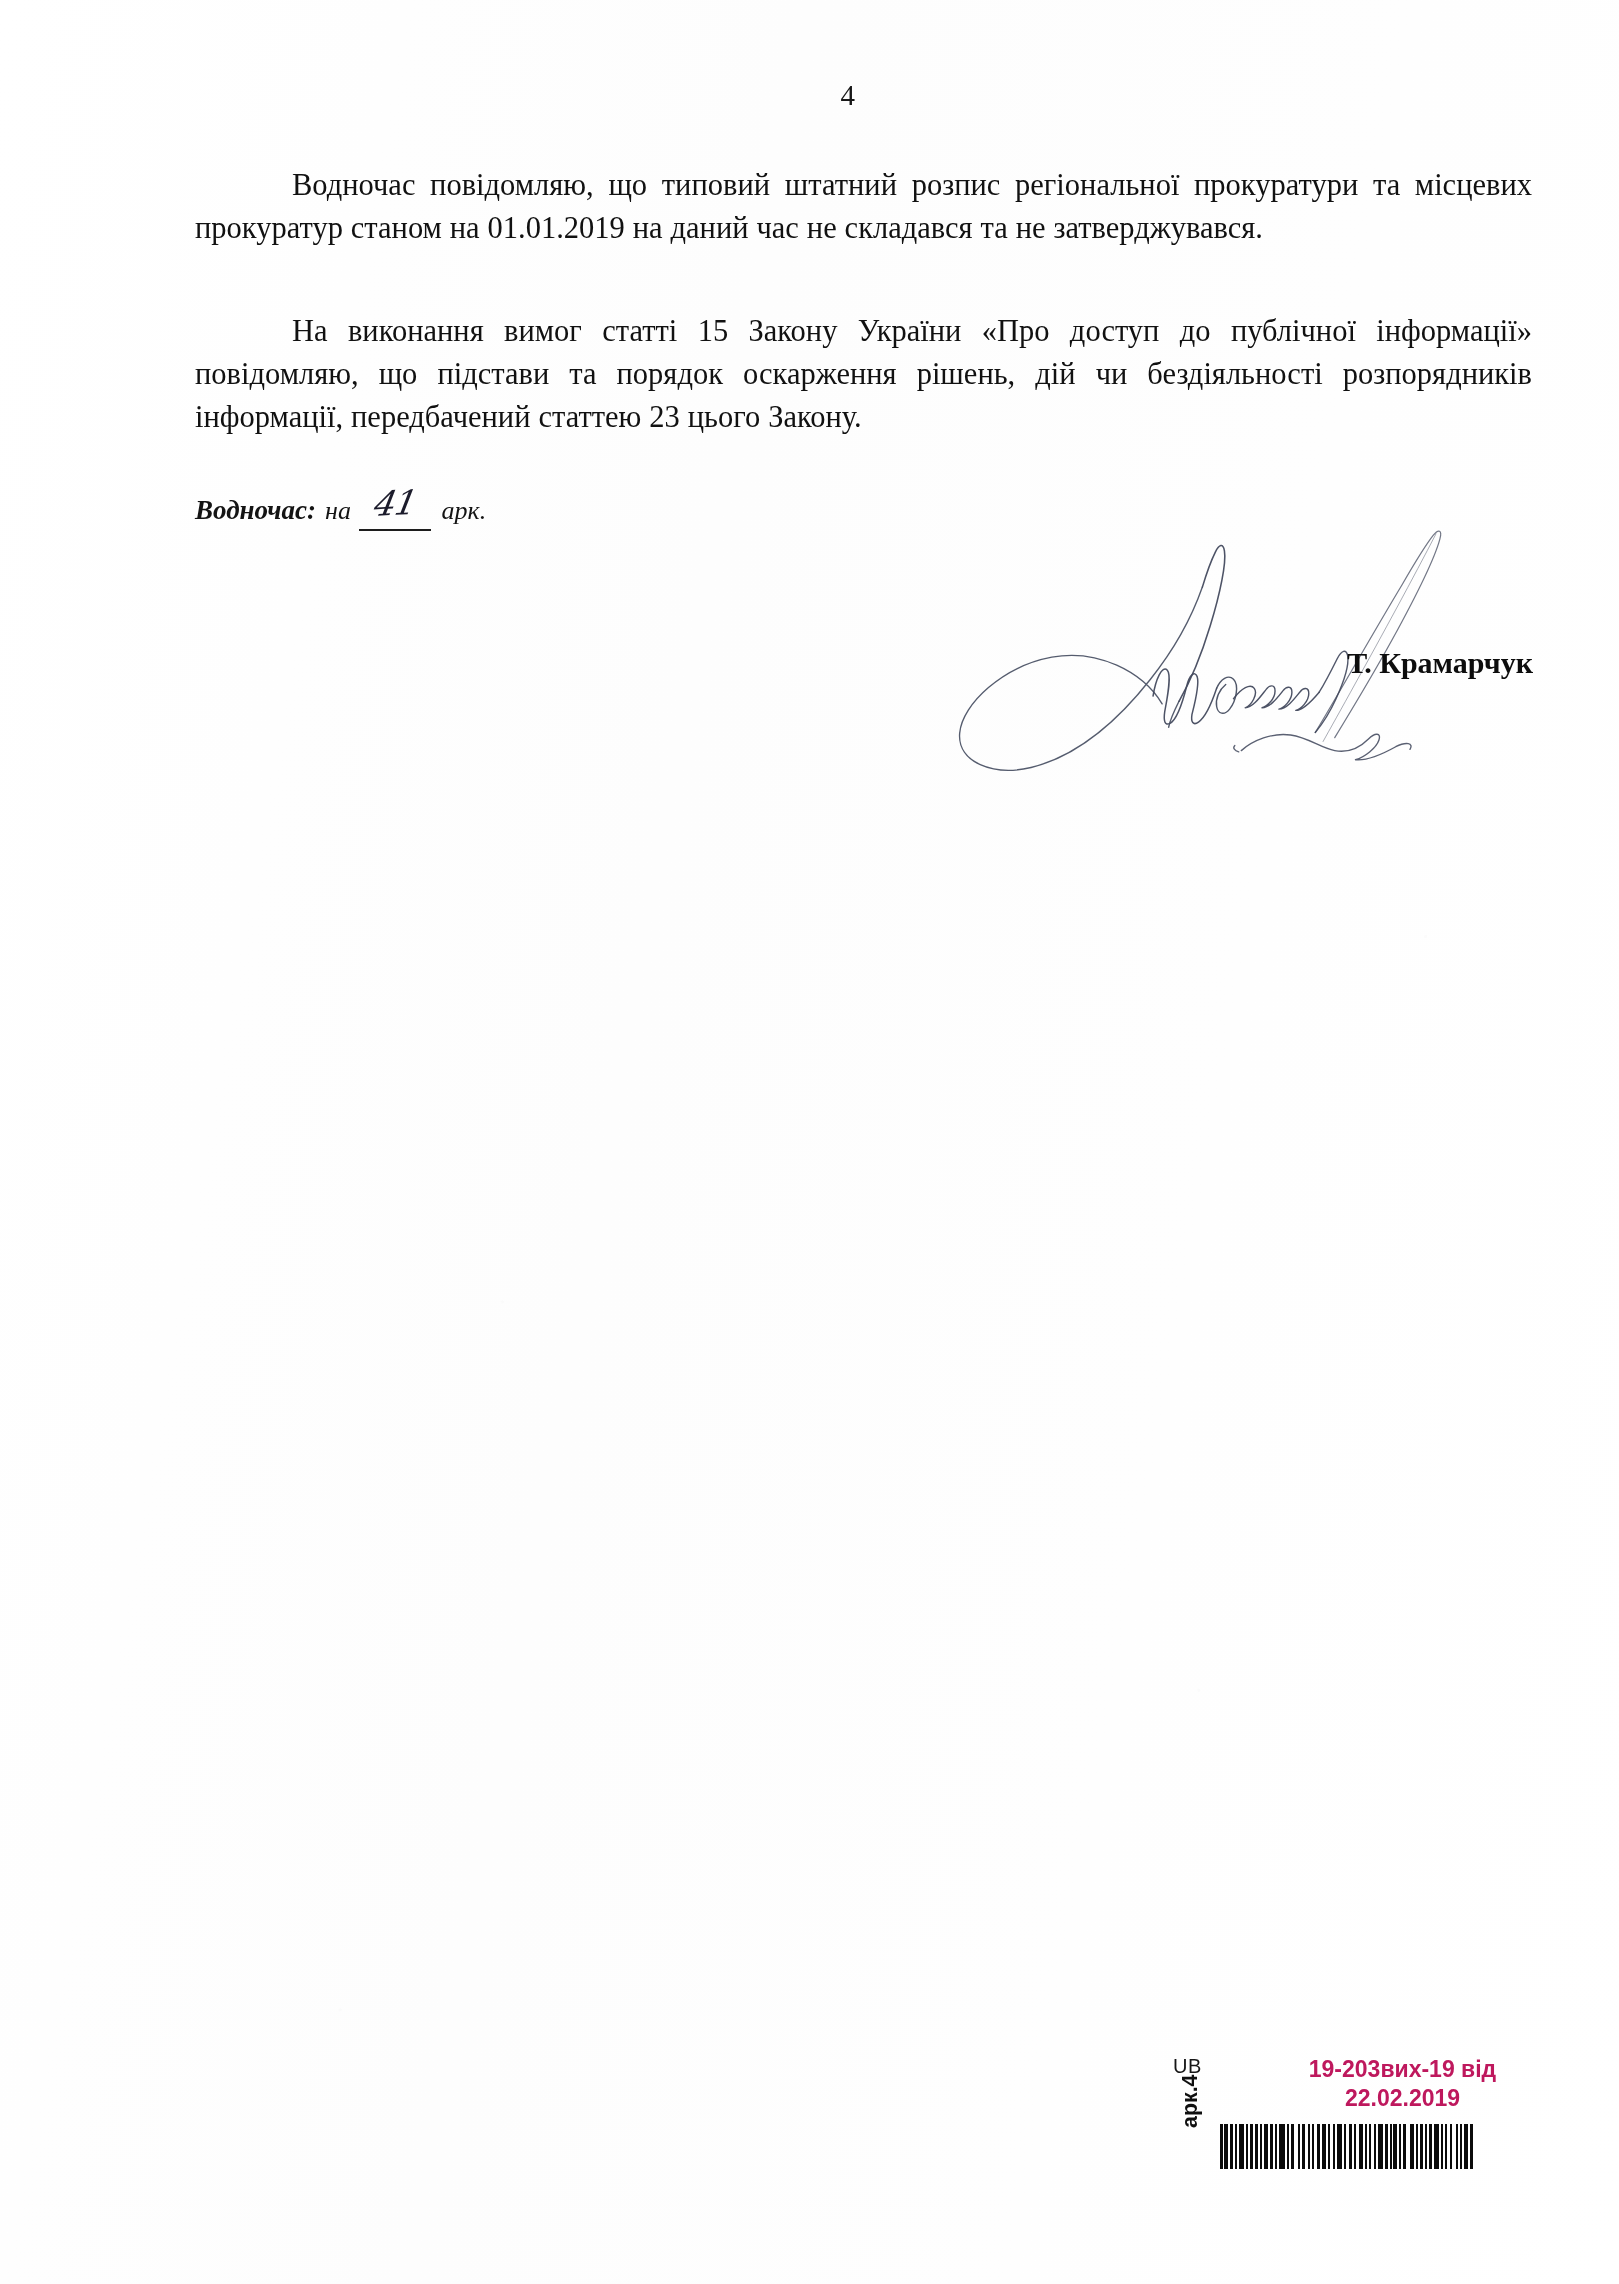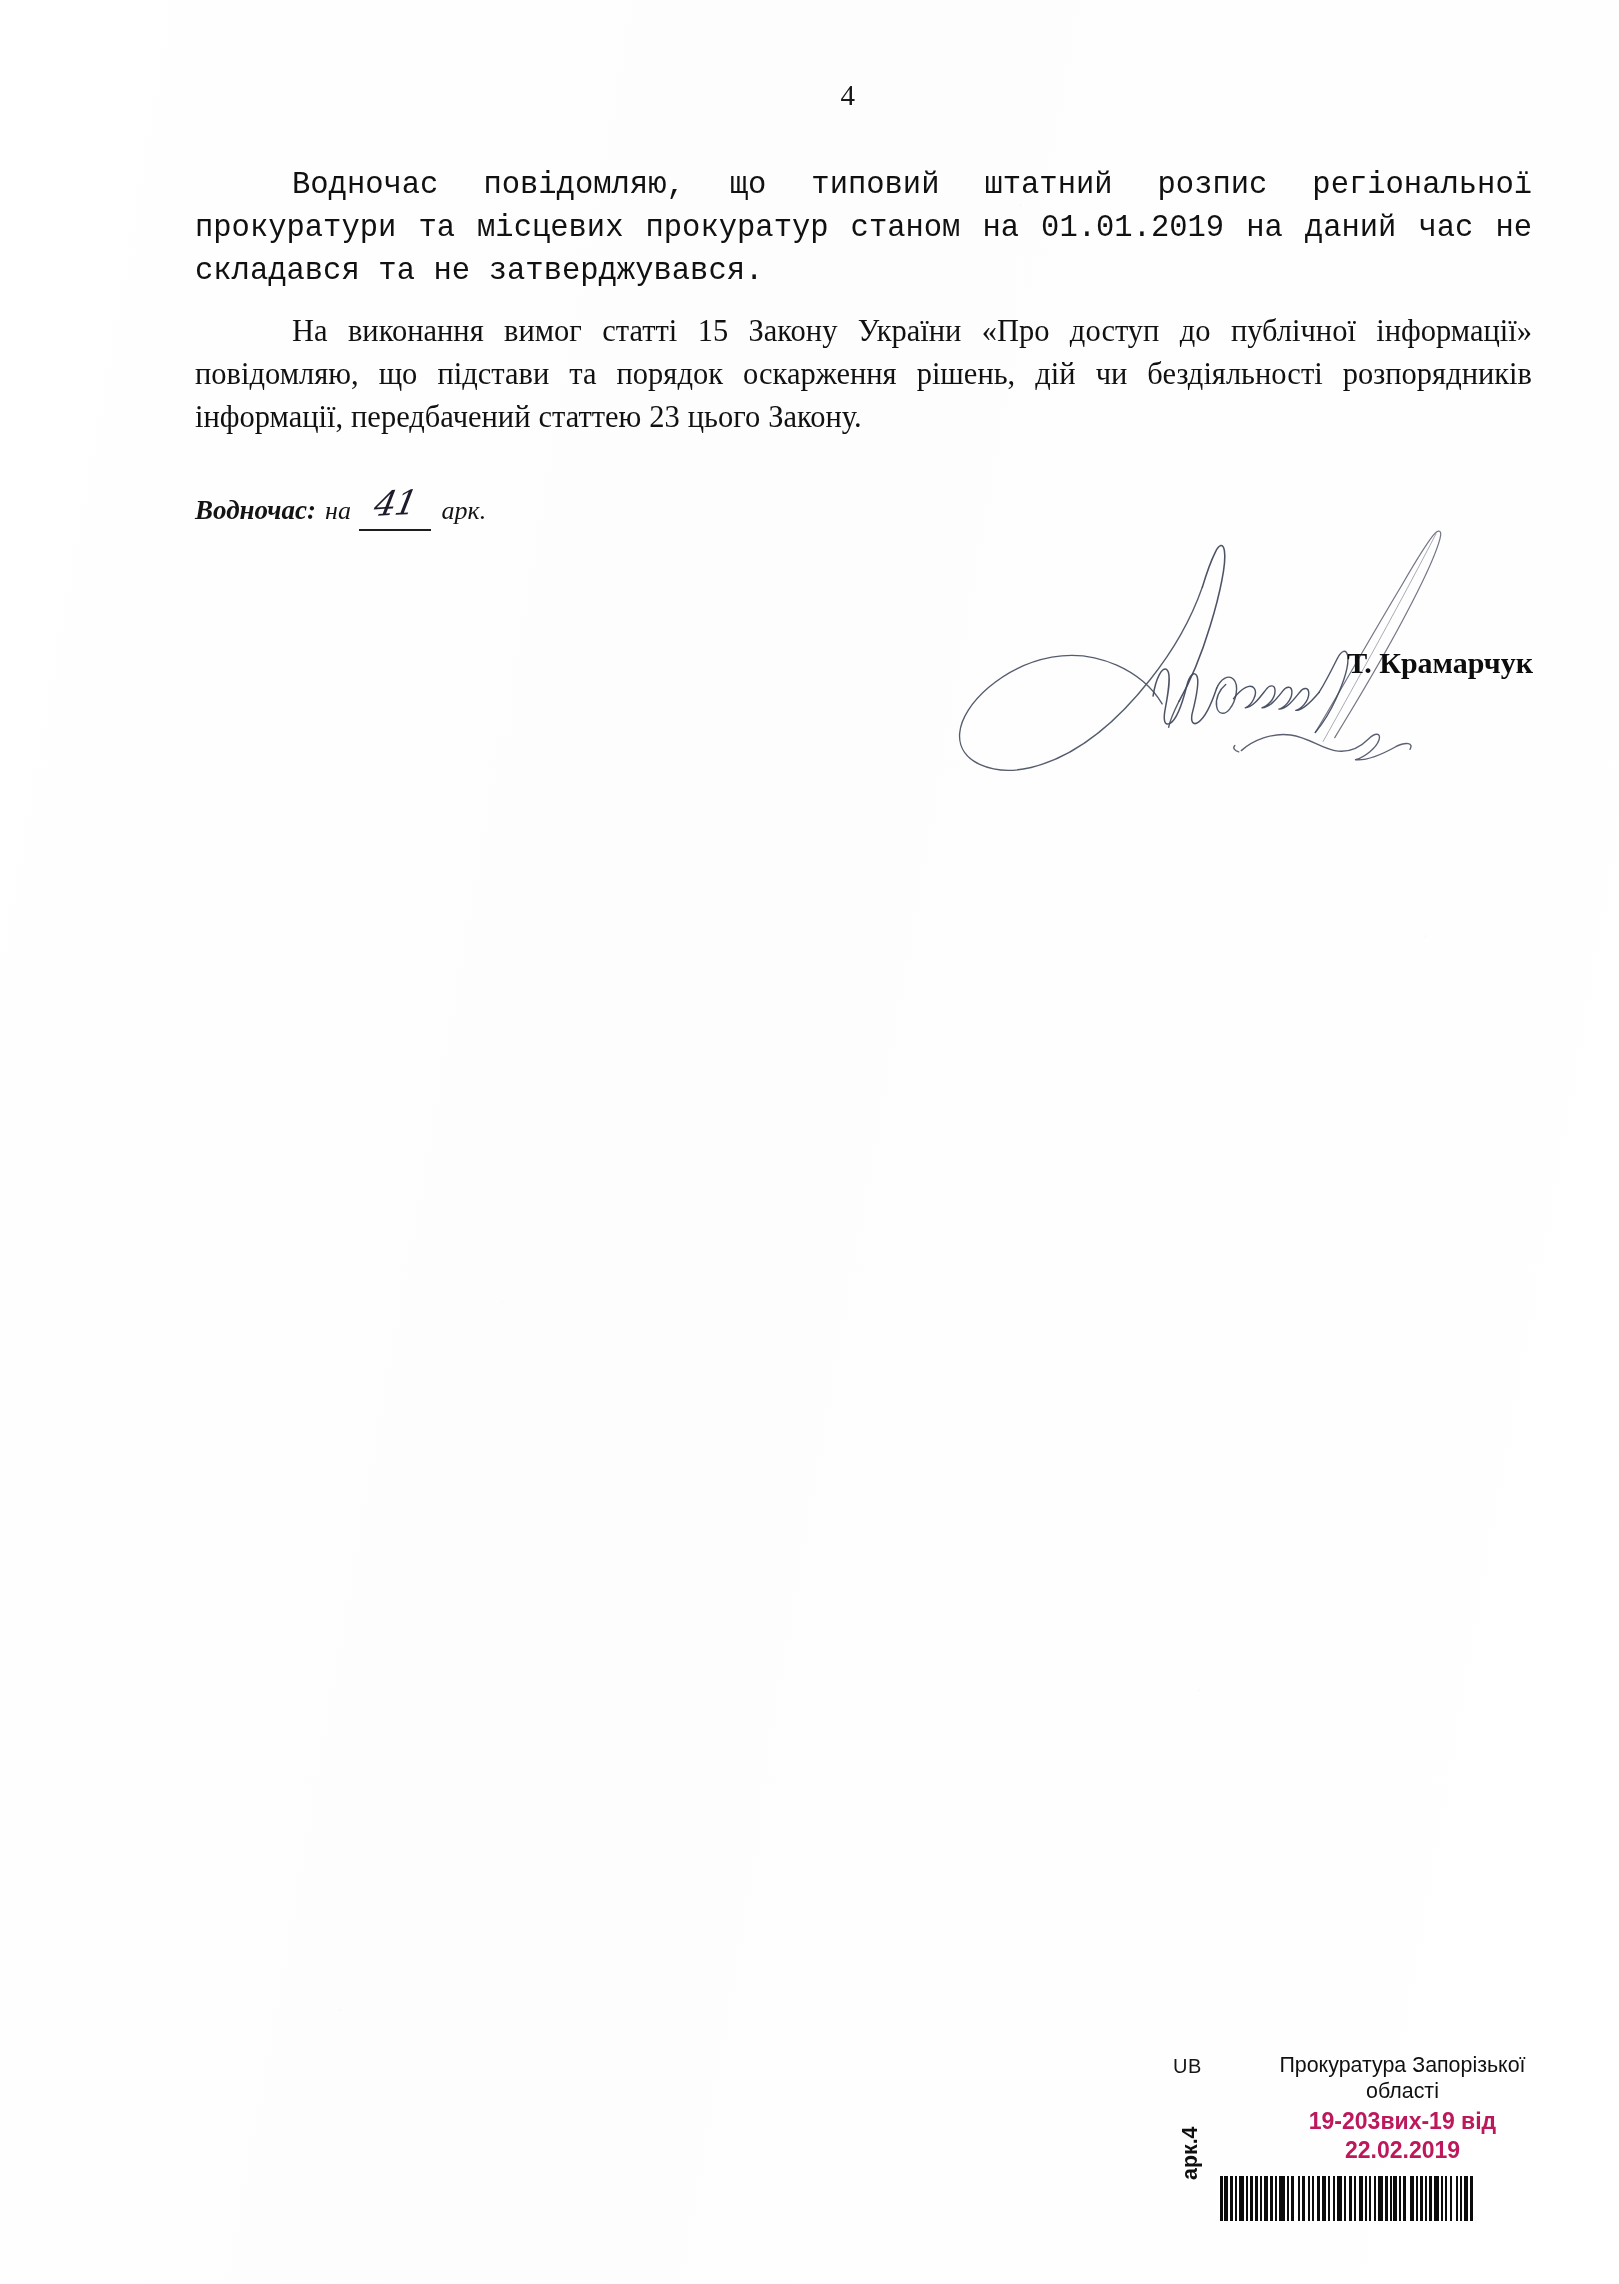--- a/index.html
+++ b/index.html
@@ -53,21 +53,21 @@
     left: 195px;
     width: 1337px;
     font-size: 30.5px;
     line-height: 43px;
     color: #111111;
     text-align: justify;
     text-justify: inter-word;
     text-indent: 97px;
     word-spacing: 0.3px;
   }
-  #para-1 { top: 164px; font-family: Liberation Mono, monospace; }
+  #para-1 { top: 164px; }
   #para-2 { top: 310px; }
 
   
   #attachment-line {
     position: absolute;
     left: 195px;
     top: 487px;
     font-size: 26px;
     color: #141414;
     white-space: nowrap;
@@ -289,21 +289,20 @@
 
         <path d="M 448 374 C 442 372 438 368 442 364" stroke-width="2.1" opacity="0.85"></path>
       </g>
     </svg>
 
     <div id="signer-name">Т. Крамарчук</div>
   </div>
 
   <div id="reg-stamp">
     <div id="reg-lang">UB</div>
-    <div id="reg-org">Прокуратура Запорізької області</div>
     <div id="reg-number">19-203вих-19 від 22.02.2019</div>
     <div id="barcode-row">
       <div id="sheet-marker">арк.4</div>
       <div id="barcode">
           <i class="" style="width:2.6px"></i>
           <i class="g" style="width:1.9px"></i>
           <i class="" style="width:3.9px"></i>
           <i class="g" style="width:1.9px"></i>
           <i class="" style="width:2.6px"></i>
           <i class="g" style="width:1.9px"></i>

